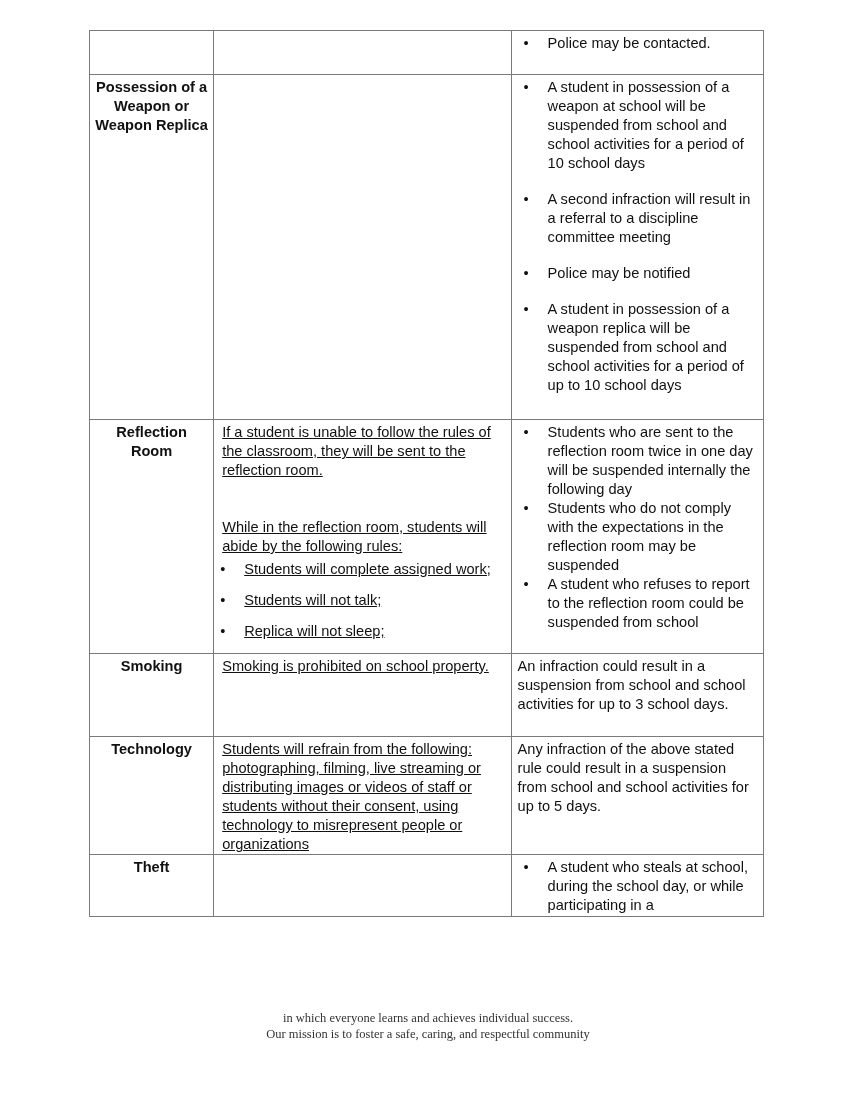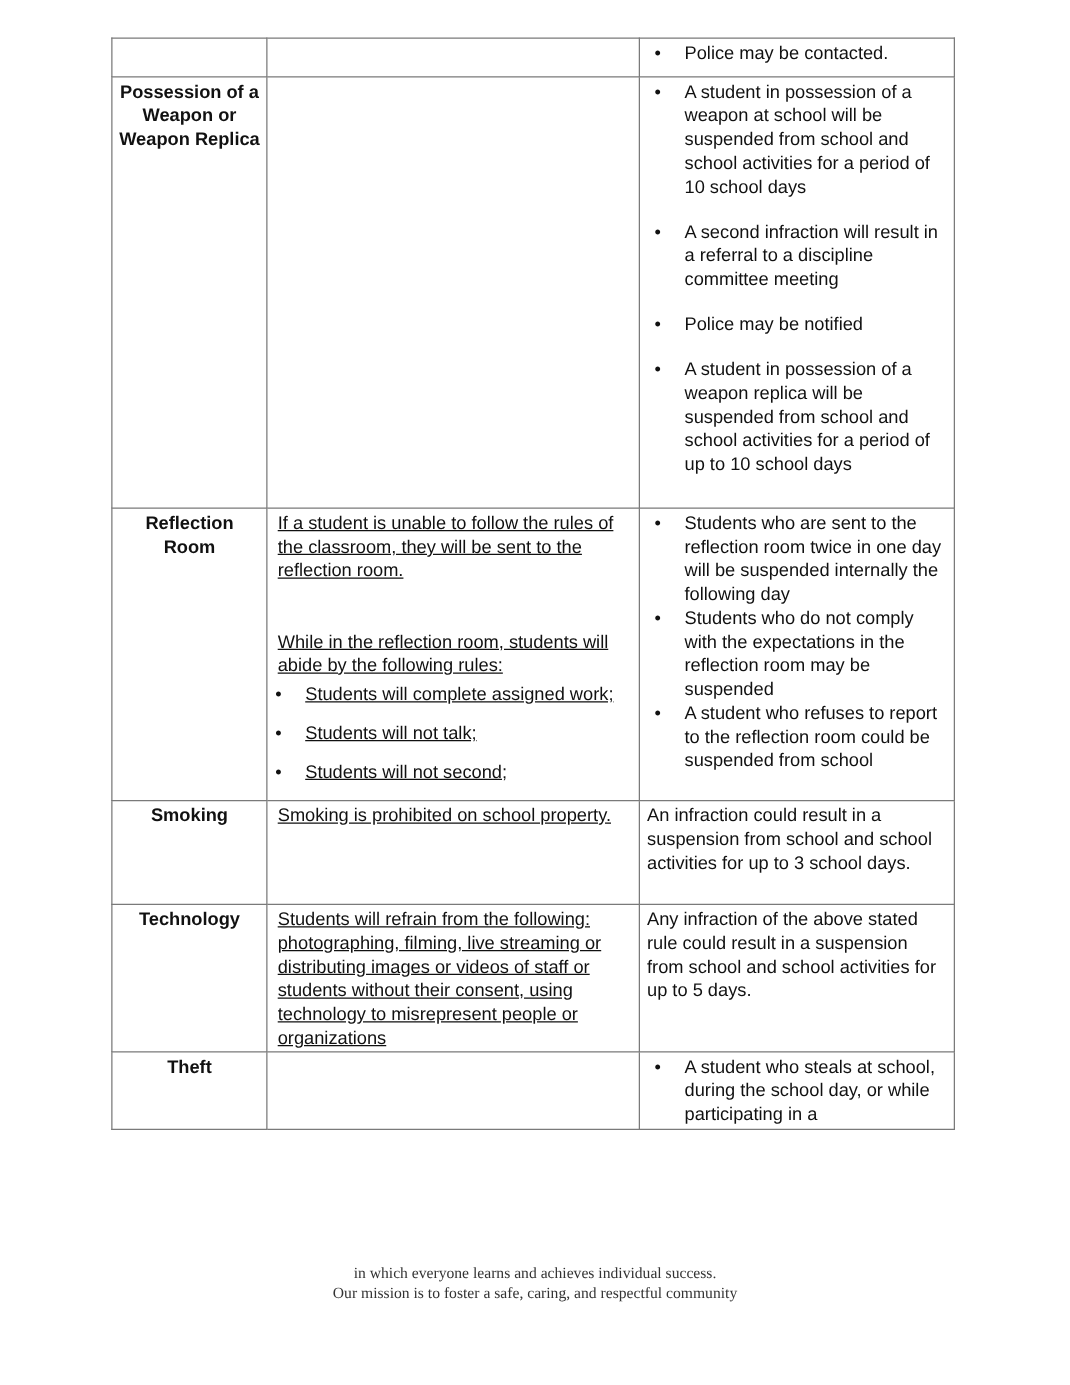--- a/index.html
+++ b/index.html
@@ -27,21 +27,21 @@
 <body>
 
 <table class="tbl">
   <colgroup>
       <col class="c1">
       <col class="c2">
       <col class="c3">
     </colgroup>
 
   <tbody>
-      <tr style="height:31px">
+      <tr style="height:44px">
     <td class="cat"></td>
     <td class="desc"></td>
     <td class="cons">
       <ul class="bl">
         <li>Police may be contacted.</li>
       </ul>
     </td>
   </tr>
 
   <tr style="height:345px">
@@ -58,21 +58,21 @@
   </tr>
 
   <tr style="height:200px">
     <td class="cat">Reflection Room</td>
     <td class="desc">
       <div>If a student is unable to follow the rules of the classroom, they will be sent to the reflection room.</div>
       <div style="margin-top:38px; margin-bottom:4px;">While in the reflection room, students will abide by the following rules:</div>
       <ul class="bl inner" style="margin-left:-8px">
         <li>Students will complete assigned work;</li>
         <li>Students will not talk;</li>
-        <li>Students will not second;</li>
+        <li>Replica will not sleep;</li>
       </ul>
     </td>
     <td class="cons">
       <ul class="bl">
         <li>Students who are sent to the reflection room twice in one day will be suspended internally the following day</li>
         <li>Students who do not comply with the expectations in the reflection room may be suspended</li>
         <li>A student who refuses to report to the reflection room could be suspended from school</li>
       </ul>
     </td>
   </tr>

